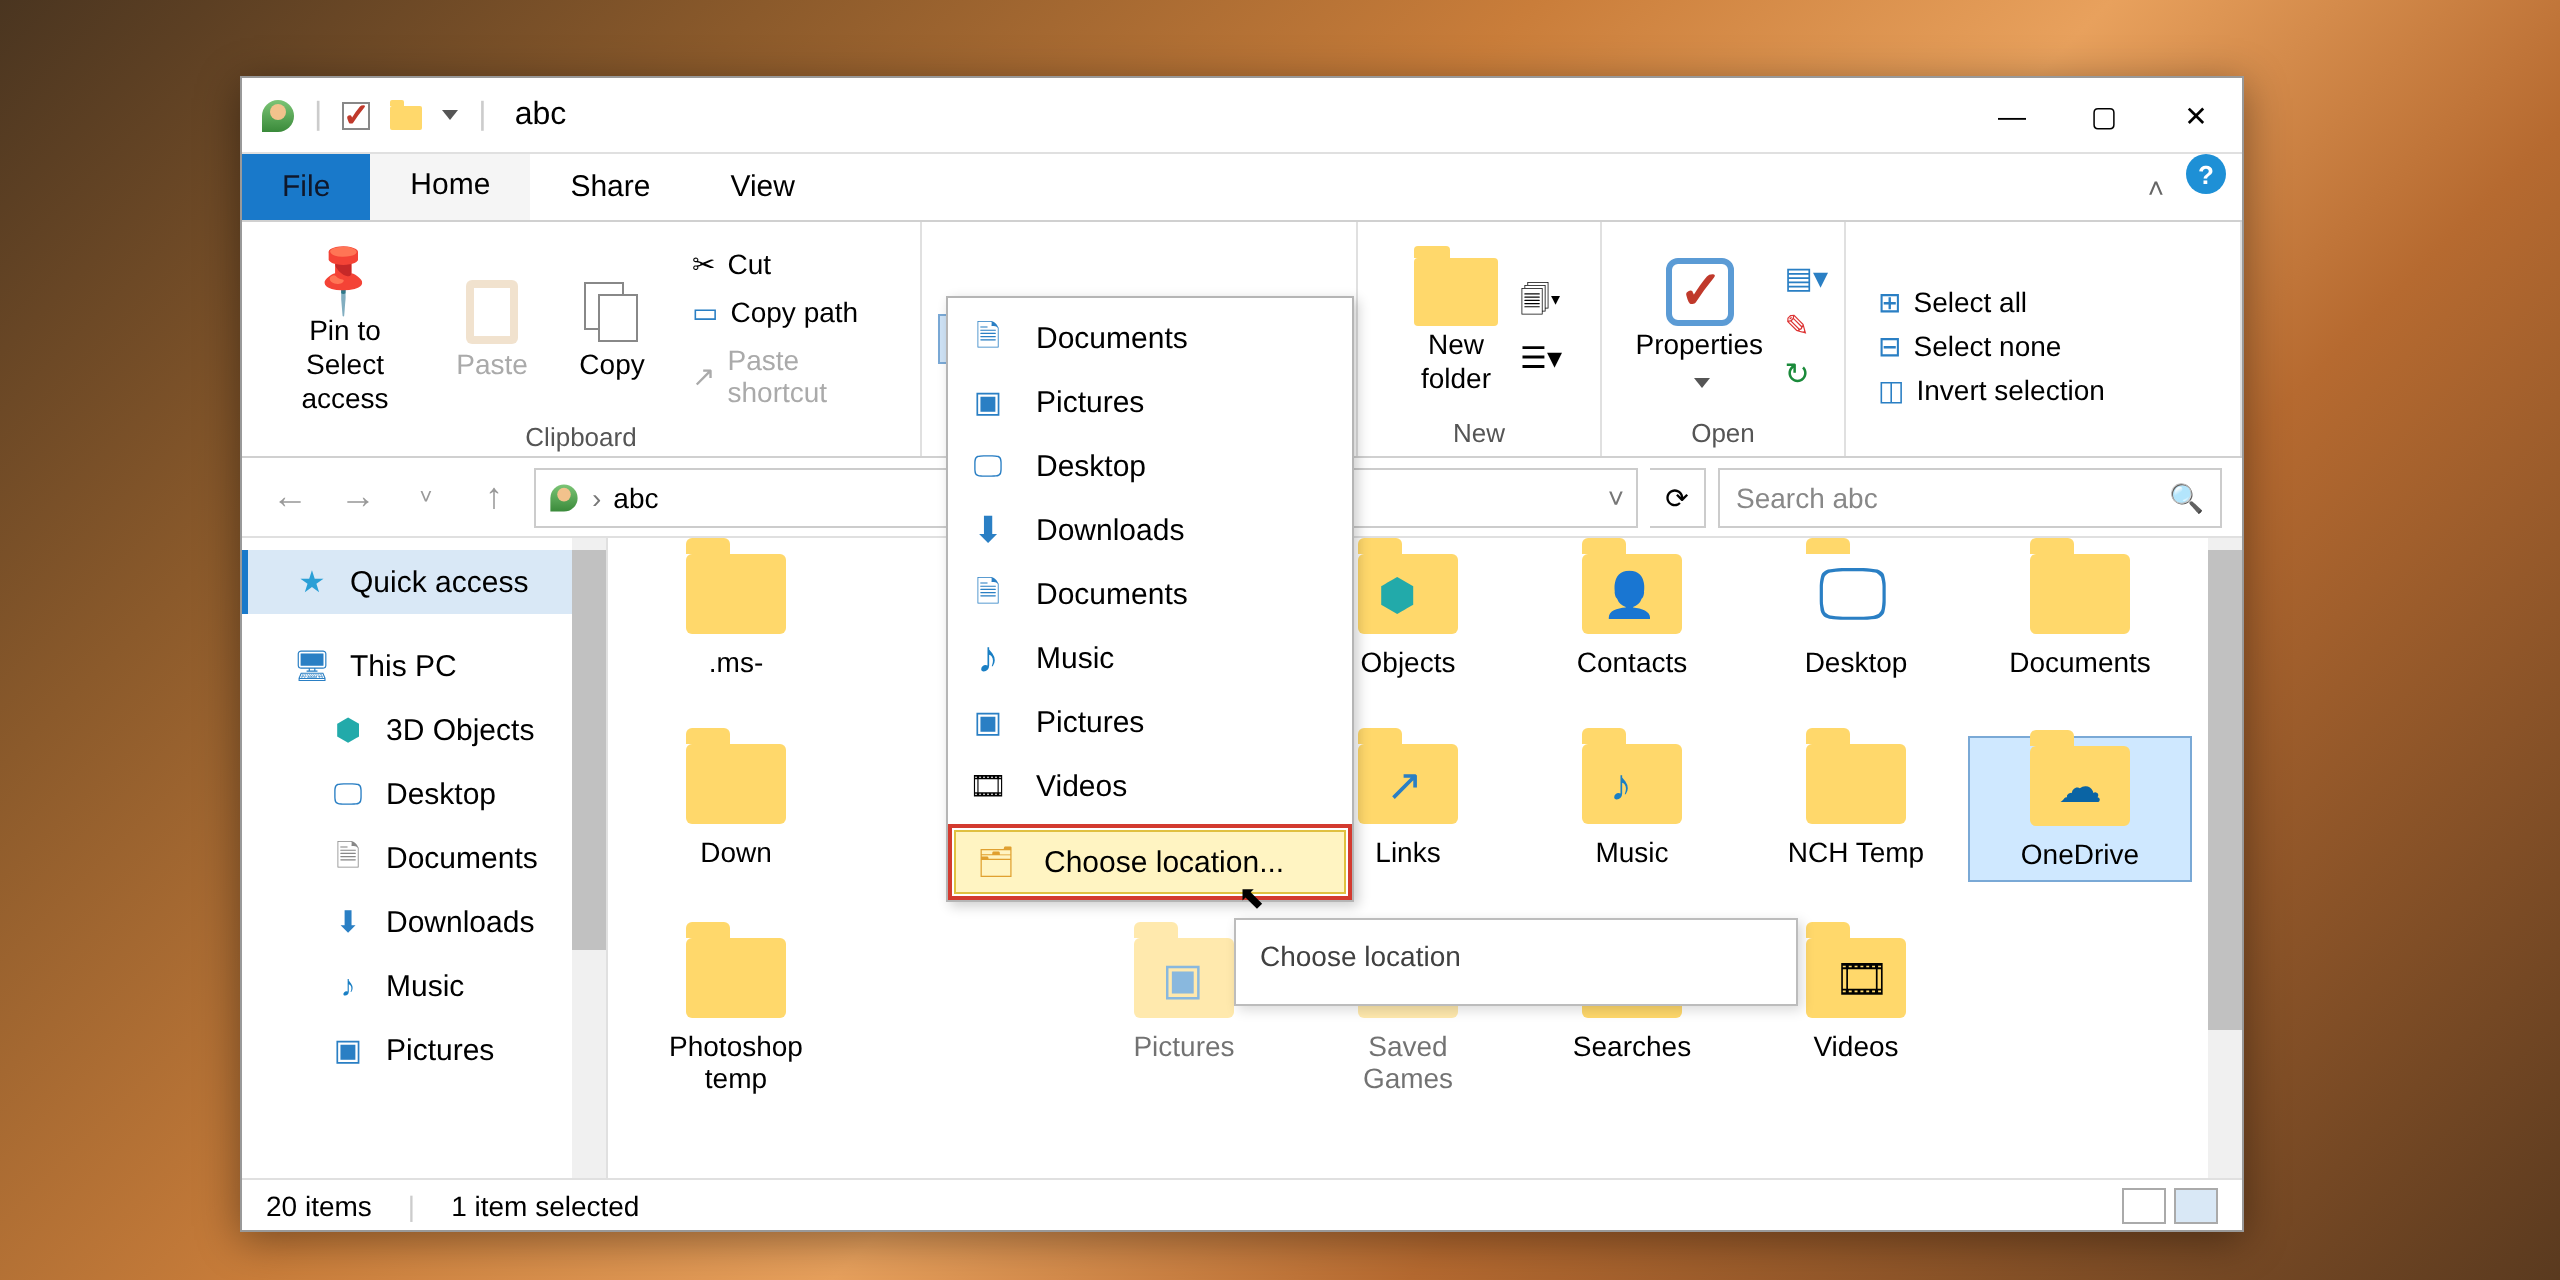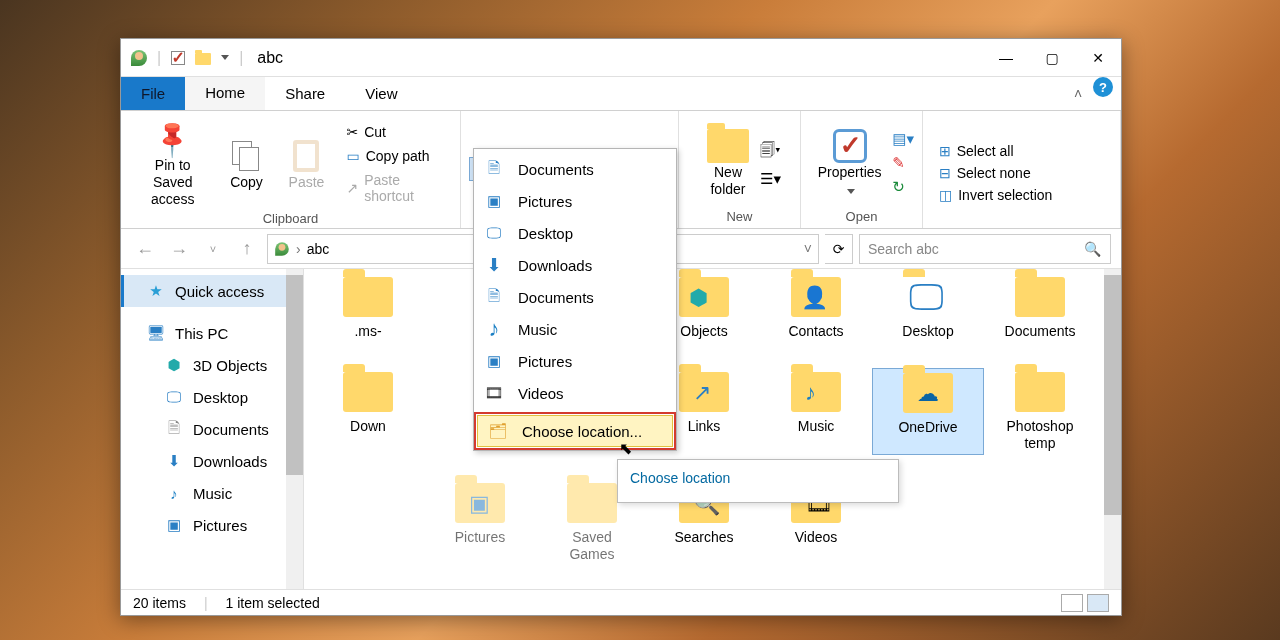--- a/index.html
+++ b/index.html
@@ -83,21 +83,21 @@
   .folder48 .ov{position:absolute;font-size:22px;left:14px;top:8px;}
   
   .dropdown{position:absolute;left:352px;top:37px;width:204px;background:#fff;border:1px solid #b5b5b5;box-shadow:2px 2px 6px rgba(0,0,0,0.2);z-index:50;padding:4px 0;}
   .dd-item{display:flex;align-items:center;gap:14px;height:32px;padding:0 10px;font-size:15px;}
   .dd-item .dd-ic{width:20px;display:flex;justify-content:center;}
   .dd-item.hl{background:#fff4c2;border:1px solid #e0c040;margin:-1px 3px;outline:2px solid #d33a2f;outline-offset:1px;}
   .dd-sep{height:1px;background:#d5d5d5;margin:3px 6px;}
   .cursor{position:absolute;font-size:16px;z-index:200;pointer-events:none;}
   
   .tooltip{position:absolute;left:496px;top:420px;width:282px;background:#fff;border:1px solid #bcbcbc;padding:10px 12px;z-index:40;box-shadow:2px 2px 6px rgba(0,0,0,0.15);font-size:14px;color:#555;}
-  .tooltip .tt-title{color:#0369a1;margin-bottom:6px;}
+  .tooltip .tt-title{color:#404040;margin-bottom:6px;}
   
   .status{height:26px;border-top:1px solid #e0e0e0;display:flex;align-items:center;padding:0 12px;font-size:14px;gap:18px;}
   .status .view-btns{margin-left:auto;display:flex;gap:4px;}
   .vbtn{width:22px;height:18px;border:1px solid #aaa;}
   .vbtn.active{background:#d9e8f6;}
   .pin-ic{transform:rotate(-45deg);font-size:26px;color:#777;}
   .copy-ic{position:relative;width:28px;height:30px;}
   .copy-ic::before,.copy-ic::after{content:"";position:absolute;width:18px;height:22px;border:1px solid #888;background:#fff;}
   .copy-ic::before{left:0;top:0;}
   .copy-ic::after{left:7px;top:6px;}
@@ -138,34 +138,34 @@
   </div>
 
   <div class="ribbon" style="position:relative;">
 
     <div class="group" style="width:340px;">
       <div class="group-body">
         <div class="big-btn">
           <div class="icon">
               <span class="pin-ic">📌</span>
             </div>
-          <div style="white-space:pre-line;">Pin to Saved
+          <div style="white-space:pre-line;">Pin to Select
 access</div>
+        </div>
+        <div class="big-btn disabled">
+          <div class="icon">
+              <span class="clip-ic" style="opacity:.4;"></span>
+            </div>
+          <div>Paste</div>
         </div>
         <div class="big-btn">
           <div class="icon">
               <span class="copy-ic"></span>
             </div>
           <div>Copy</div>
-        </div>
-        <div class="big-btn disabled">
-          <div class="icon">
-              <span class="clip-ic" style="opacity:.4;"></span>
-            </div>
-          <div>Paste</div>
         </div>
         <div style="display:flex;flex-direction:column;gap:2px;margin-left:6px;">
           <div class="sm-line">
               <span>✂</span>
               <span>Cut</span>
             </div>
           <div class="sm-line">
               <span style="color:#2a7fc4;">▭</span>
               <span>Copy path</span>
             </div>
@@ -393,20 +393,24 @@
                 <span class="ov" style="color:#2a7fc4;">↗</span>
               </div>
               <span>Links</span>
             </div>
           <div class="file-item">
               <div class="folder48">
                 <span class="ov musnote">♪</span>
               </div>
               <span>Music</span>
             </div>
+          <div class="file-item">
+              <div class="folder48"></div>
+              <span>NCH Temp</span>
+            </div>
 
           <div class="file-item selected">
               <div class="folder48">
                 <span class="ov" style="color:#0a64a4;">☁</span>
               </div>
               <span>OneDrive</span>
             </div>
           <div class="file-item">
               <div class="folder48"></div>
               <span style="white-space:pre-line;">Photoshop

